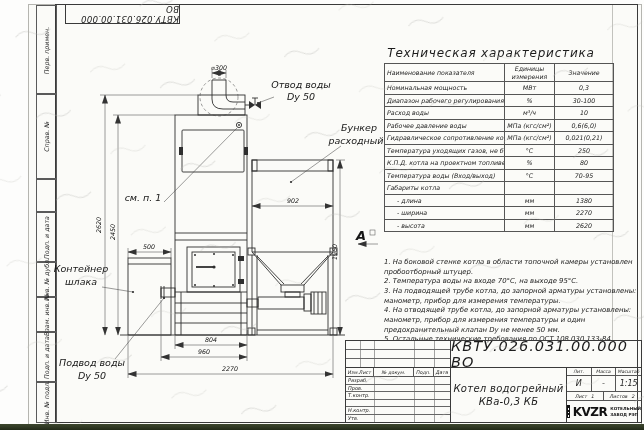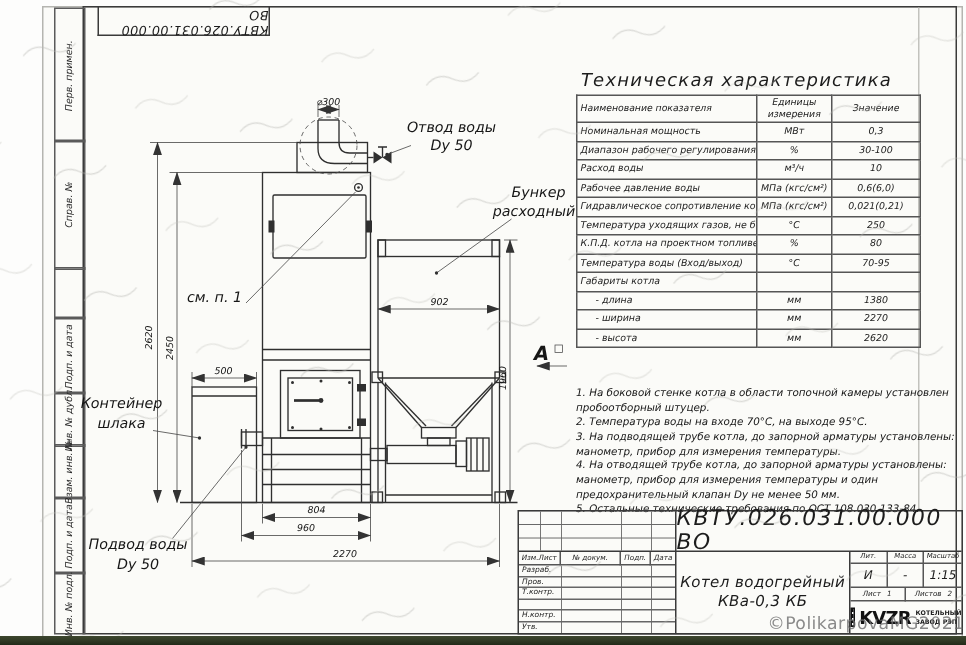--- a/index.html
+++ b/index.html
@@ -415,15 +415,14 @@
   <svg class="abs" id="squiggles">
     <defs>
       <pattern id="wm" width="128" height="84" patternUnits="userSpaceOnUse" patternTransform="rotate(-14)">
         <path d="M6,40 q9,-7 18,0 t18,0" stroke="#b9b9b4" stroke-width="1" fill="none" opacity="0.45"></path>
         <path d="M70,8 q9,-7 18,0 t18,0" stroke="#c2c2bd" stroke-width="1" fill="none" opacity="0.35"></path>
       </pattern>
     </defs>
     <rect width="644" height="430" fill="url(#wm)"></rect>
   </svg>
 
-  <div class="abs" id="cc-mark">©PolikarpovaMG2021</div>
   <div class="abs" id="bottom-bar"></div>
 </div>
 
 </body></html>

